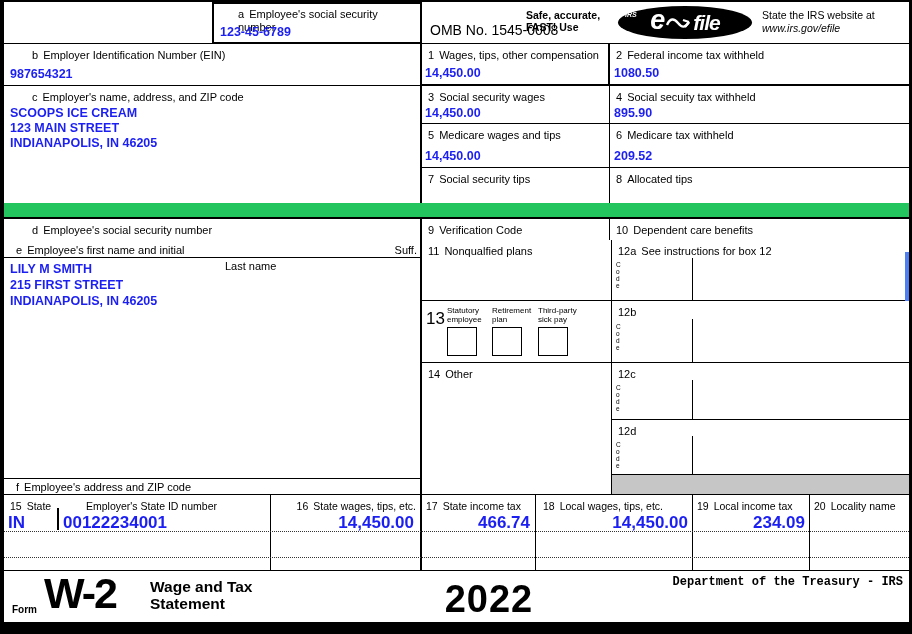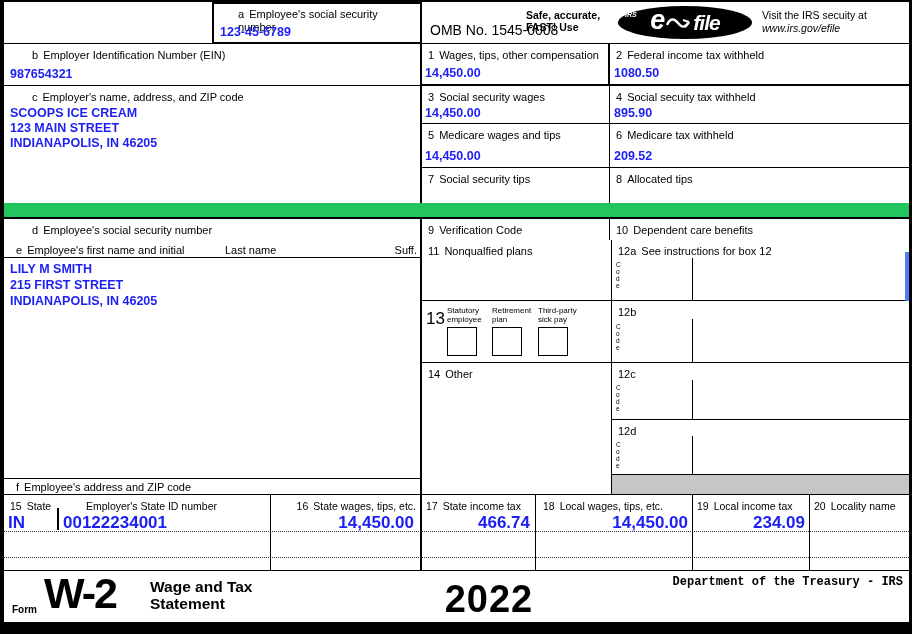--- a/index.html
+++ b/index.html
@@ -62,21 +62,21 @@
     <div class="oval">
       <span class="irs">IRS</span>
       <span class="e">e</span>
       <svg width="26" height="14" viewBox="0 0 26 14" style="margin:0 1px;">
         <path d="M1 9 C4 2, 8 2, 12 7 S 19 12, 23 6" fill="none" stroke="#fff" stroke-width="2.4"></path>
         <path d="M23 6 l-6 -2 M23 6 l-4 5" fill="none" stroke="#fff" stroke-width="2.2"></path>
       </svg>
       <span class="file">file</span>
     </div>
     <div class="visit">
-      <div>Visit the IRS secuity at</div>
+      <div>State the IRS website at</div>
       <div class="it">www.irs.gov/efile</div>
     </div>
   </div>
 
   <div class="cell bR2 bB1" style="left:4px;top:44px;width:418px;height:42px;">
     <div class="lbl lblL"><span class="num">b</span><span>Employer Identification Number (EIN)</span></div>
     <div class="val" style="left:6px;bottom:4px;">987654321</div>
   </div>
 
   <div class="cell bR2 bB2" style="left:422px;top:44px;width:188px;height:42px;">
@@ -128,21 +128,21 @@
   <div class="cell bR1 bB1 bT2" style="left:422px;top:203px;width:188px;height:37px;">
     <div class="lbl lblR"><span class="num">9</span><span>Verification Code</span></div>
   </div>
   <div class="cell bB1 bT2" style="left:610px;top:203px;width:299px;height:37px;">
     <div class="lbl lblR"><span class="num">10</span><span>Dependent care benefits</span></div>
   </div>
 
   <div class="cell bR2 bB1" style="left:4px;top:240px;width:418px;height:238px;border-bottom:none;">
     <div class="abs" style="left:0;top:0;width:100%;height:18px;border-bottom:1px solid #000;">
       <span class="lbl abs" style="left:12px;top:4px;"><span class="num">e</span><span>Employee's first name and initial</span></span>
-      <span class="lbl abs" style="left:214px;top:4px;padding-left:7px;">Last name</span>
+      <span class="lbl abs" style="left:214px;top:20px;padding-left:7px;">Last name</span>
       <span class="lbl abs" style="right:3px;top:4px;">Suff.</span>
     </div>
     <div class="addr" style="left:6px;top:21px;line-height:16px;">
       <div>LILY M SMITH</div>
       <div>215 FIRST STREET</div>
       <div>INDIANAPOLIS, IN 46205</div>
     </div>
   </div>
 
   <div class="cell bR1 bB1" style="left:422px;top:240px;width:190px;height:61px;">

